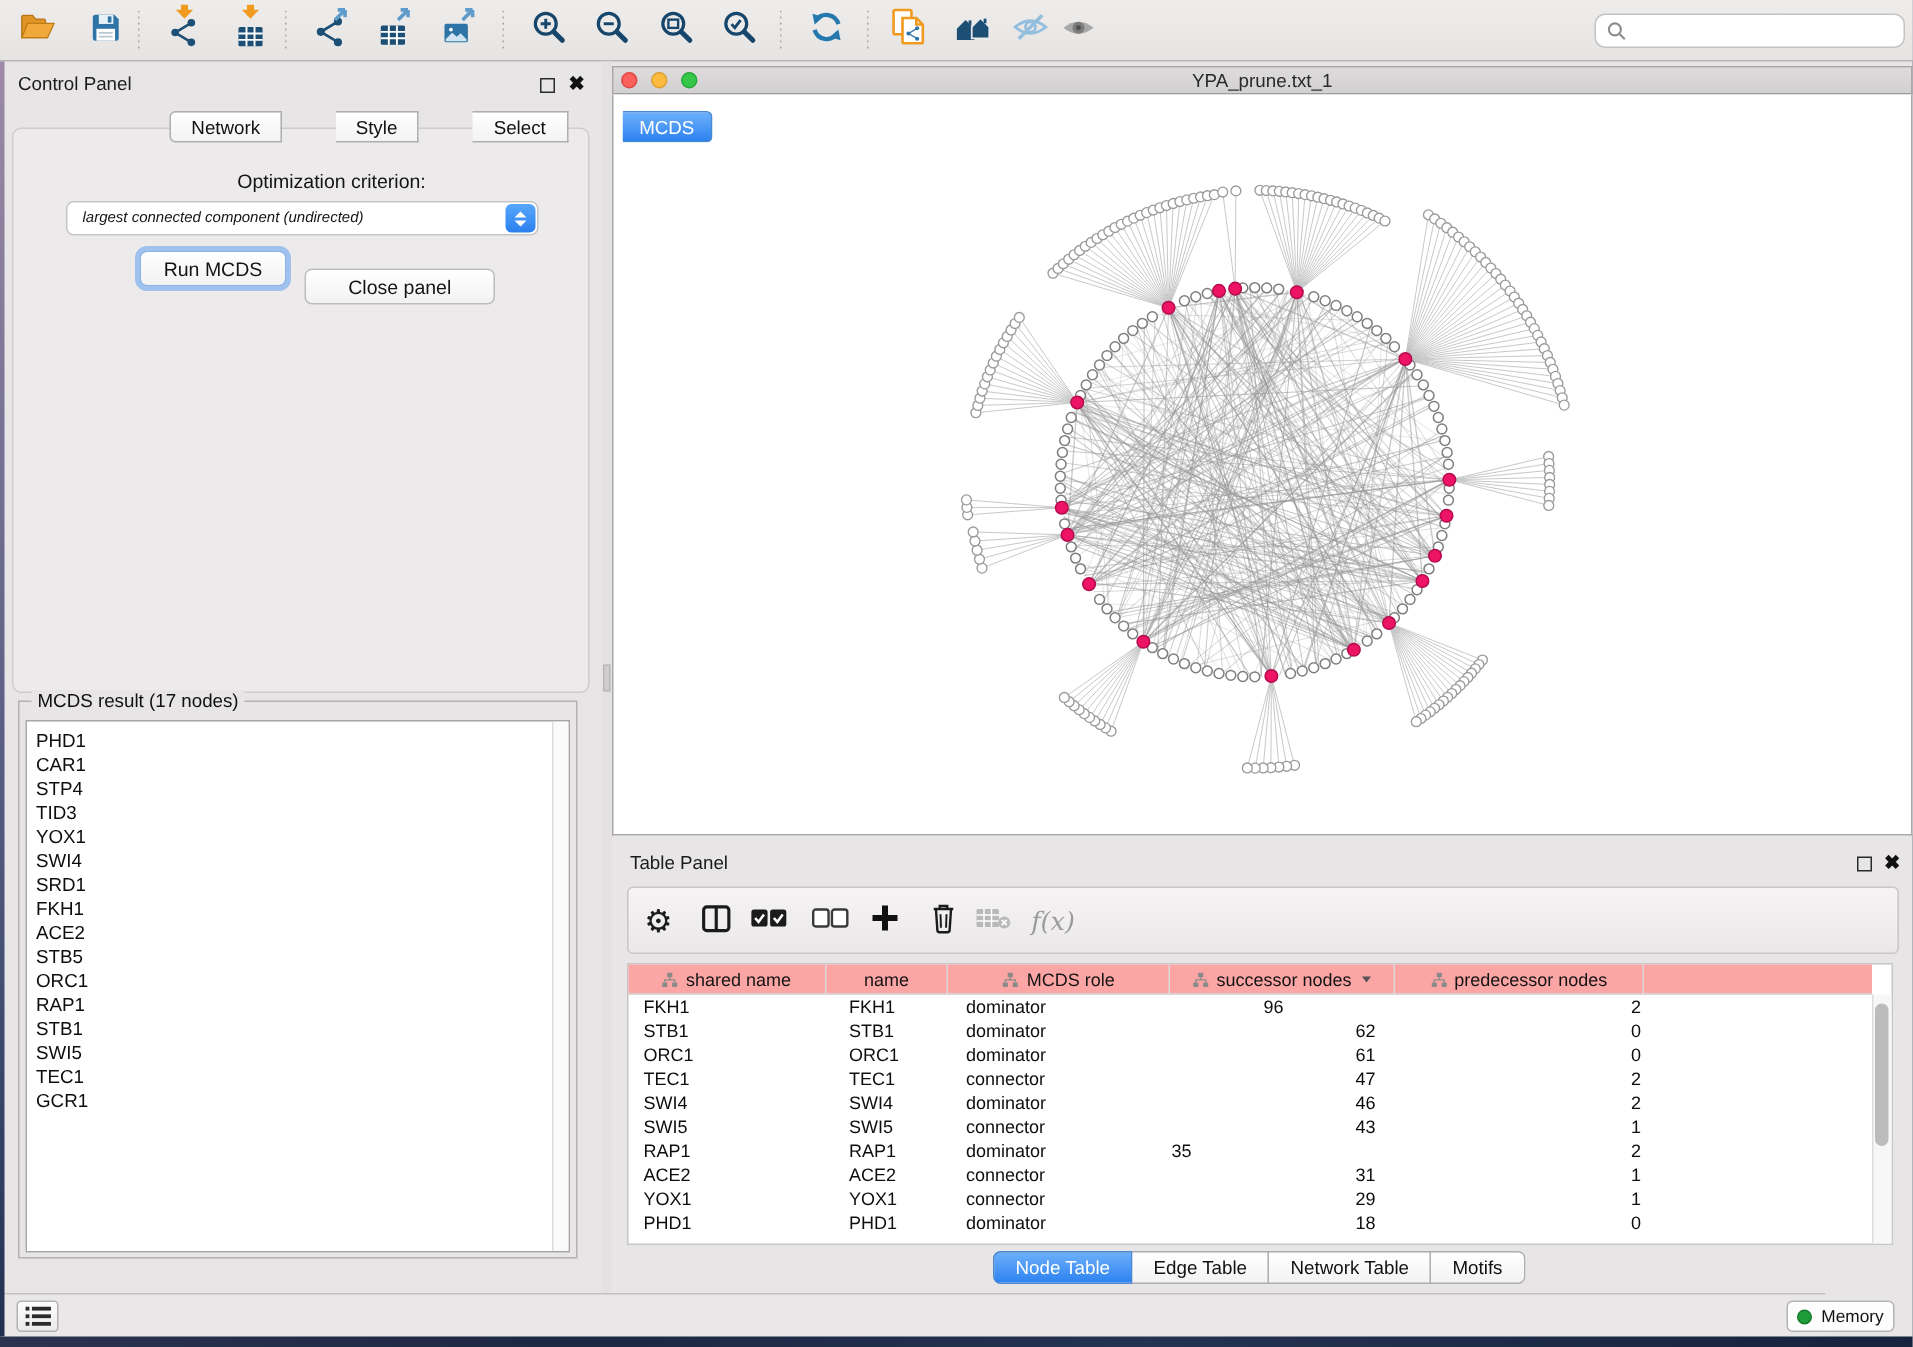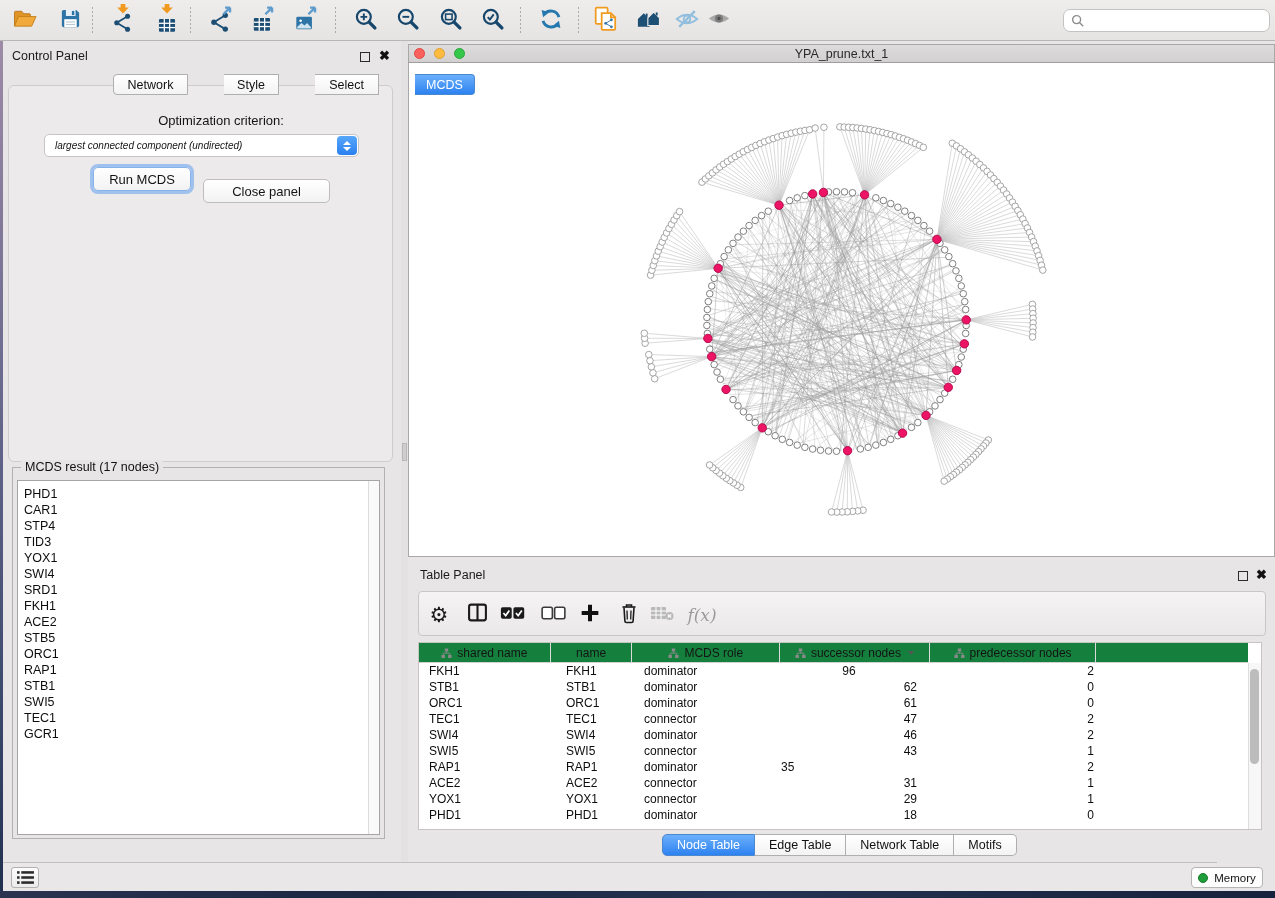--- a/index.html
+++ b/index.html
@@ -65,21 +65,21 @@
 
   
   .tp-title { position:absolute; left:420px; top:568px; font-size:12.5px; color:#1b1b1b; }
   .tp-toolbar { position:absolute; left:418px; top:591px; width:848px; height:45px;
     background:linear-gradient(#f5f3f3,#eae8e8); border:1px solid #c9c6c6; border-radius:4px; }
   .ttbtn { position:absolute; top:6px; width:32px; height:33px; display:flex; align-items:center; justify-content:center; cursor:pointer; }
   .ttbtn.disabled { cursor:default; }
   .gear-glyph { font-size:21px; color:#1b1b1b; line-height:21px; }
   .fx-glyph { font-family:"DejaVu Serif", serif; font-style:italic; font-size:17px; color:#9b9b9b; }
   .table-wrap { position:absolute; left:418px; top:642px; width:844px; height:188px; background:#fff; border:1px solid #c6c4c4; }
-  .thead { position:absolute; left:0; top:0; right:13px; height:20px; background:#15803d; border-bottom:1px solid #d2d0d0; display:flex; }
+  .thead { position:absolute; left:0; top:0; right:13px; height:20px; background:#fca5a5; border-bottom:1px solid #d2d0d0; display:flex; }
   .th { height:20px; border-right:1px solid #dcdada; display:flex; align-items:center; justify-content:center; gap:5px;
     font-size:12px; color:#141414; cursor:pointer; }
   .sort-dn { width:0; height:0; border-left:3.5px solid transparent; border-right:3.5px solid transparent; border-top:4.5px solid #555; margin-left:2px; }
   .tbody { position:absolute; left:0; top:20px; right:13px; bottom:0; overflow:hidden; }
   .trow { display:flex; height:16px; align-items:center; cursor:default; }
   .td { font-size:12px; color:#0e0e0e; white-space:nowrap; overflow:hidden; }
   .tscroll { position:absolute; right:0; top:20px; bottom:0; width:13px; background:#f7f7f7; border-left:1px solid #ddd; }
   .tthumb { position:absolute; left:1px; top:6px; width:9px; height:95px; background:#bdbcbc; border-radius:5px; }
   .btabs { position:absolute; left:662px; top:834px; height:22px; display:flex; }
   .btab { height:22px; border:1px solid #b0afaf; border-left:none; background:linear-gradient(#ffffff,#f3f3f3);

